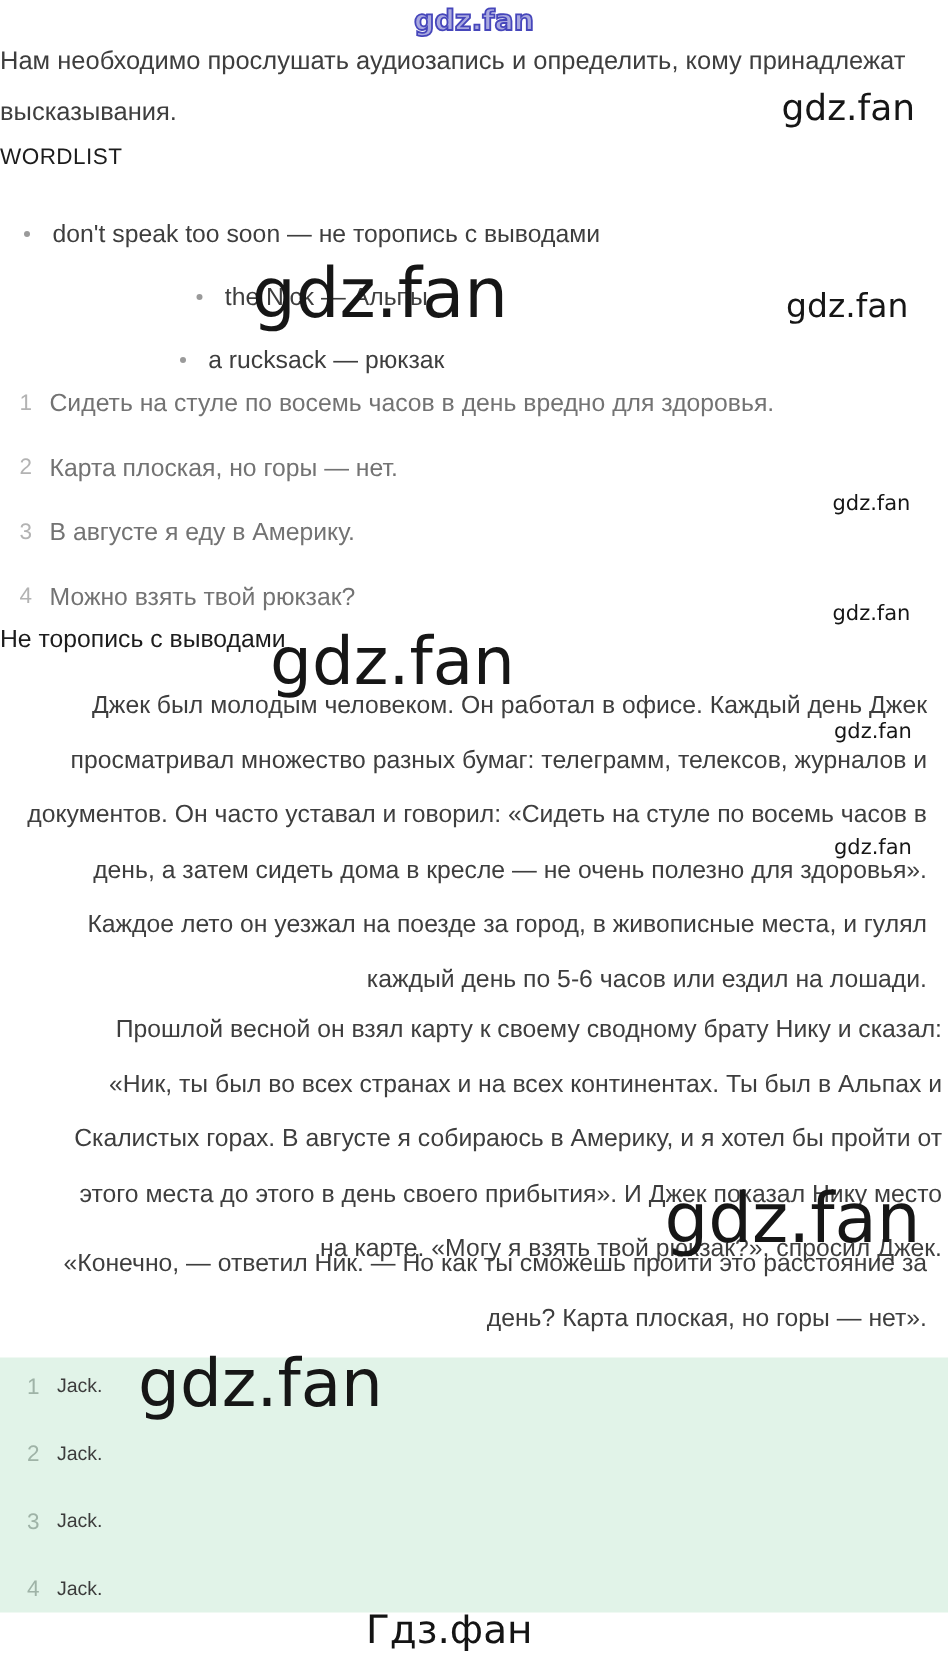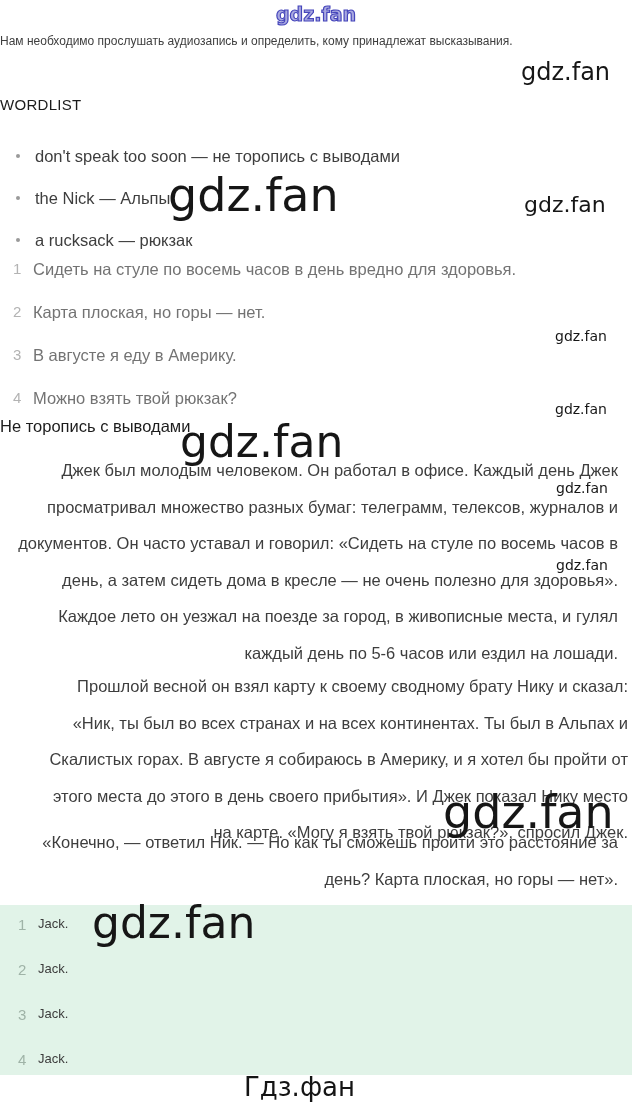--- a/index.html
+++ b/index.html
@@ -9,28 +9,28 @@
     width:632px; height:1109px;
     margin:0 auto;
     background:#ffffff;
     overflow:hidden;
     font-family:"Liberation Sans", sans-serif;
     color:#3e3e3e;
   }
   
   .intro {
     position:absolute; top:24px; left:0; width:604px;
-    font-size:12px; line-height:34px; color:#3e3e3e;
+    font-size:17px; line-height:34px; color:#3e3e3e;
   }
   .wordlist-heading {
     position:absolute; top:96px; left:0;
     font-size:15px; font-weight:normal; color:#1c1c1c; letter-spacing:.3px;
   }
   .wordlist { position:absolute; top:146px; left:0; list-style:none; }
-  .wordlist li { display:flex; align-items:center; height:20px; margin-bottom:22px; }
+  .wordlist li { display:flex; align-items:center; height:20px; margin-bottom:22px;justify-content:center; }
   .bullet {
     width:4px; height:4px; border-radius:50%;
     background:#9a9a9a; margin-left:16px; margin-right:15px; flex:none;
   }
   .wordlist .txt { font-size:16.5px; color:#3e3e3e; white-space:nowrap; }
 
   .statements { position:absolute; top:260px; left:0; list-style:none; }
   .statements li { display:flex; height:20px; margin-bottom:23px; }
   .statements .num {
     width:20px; margin-left:13px; flex:none;

